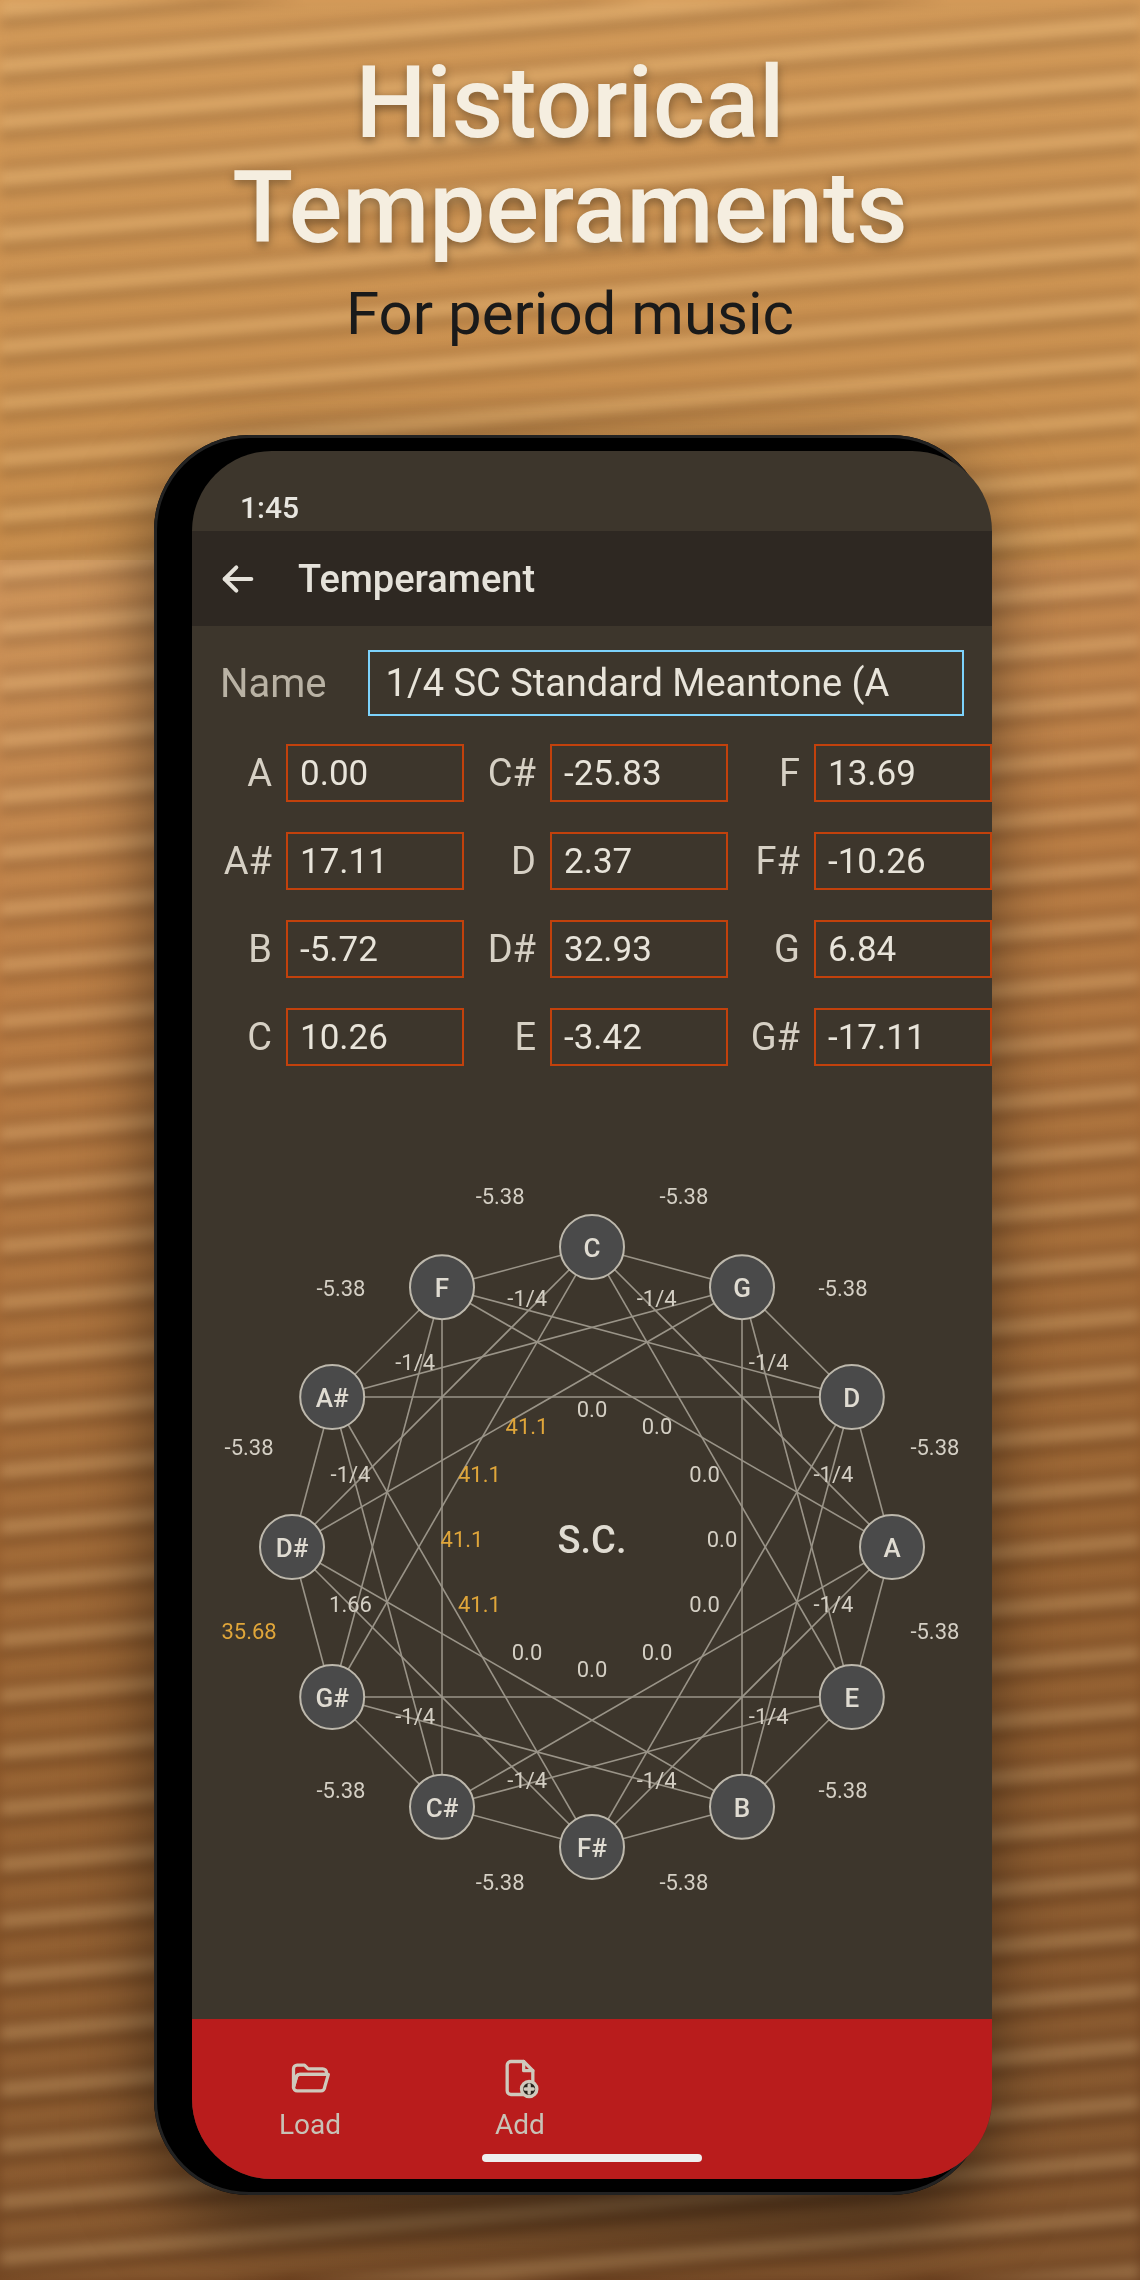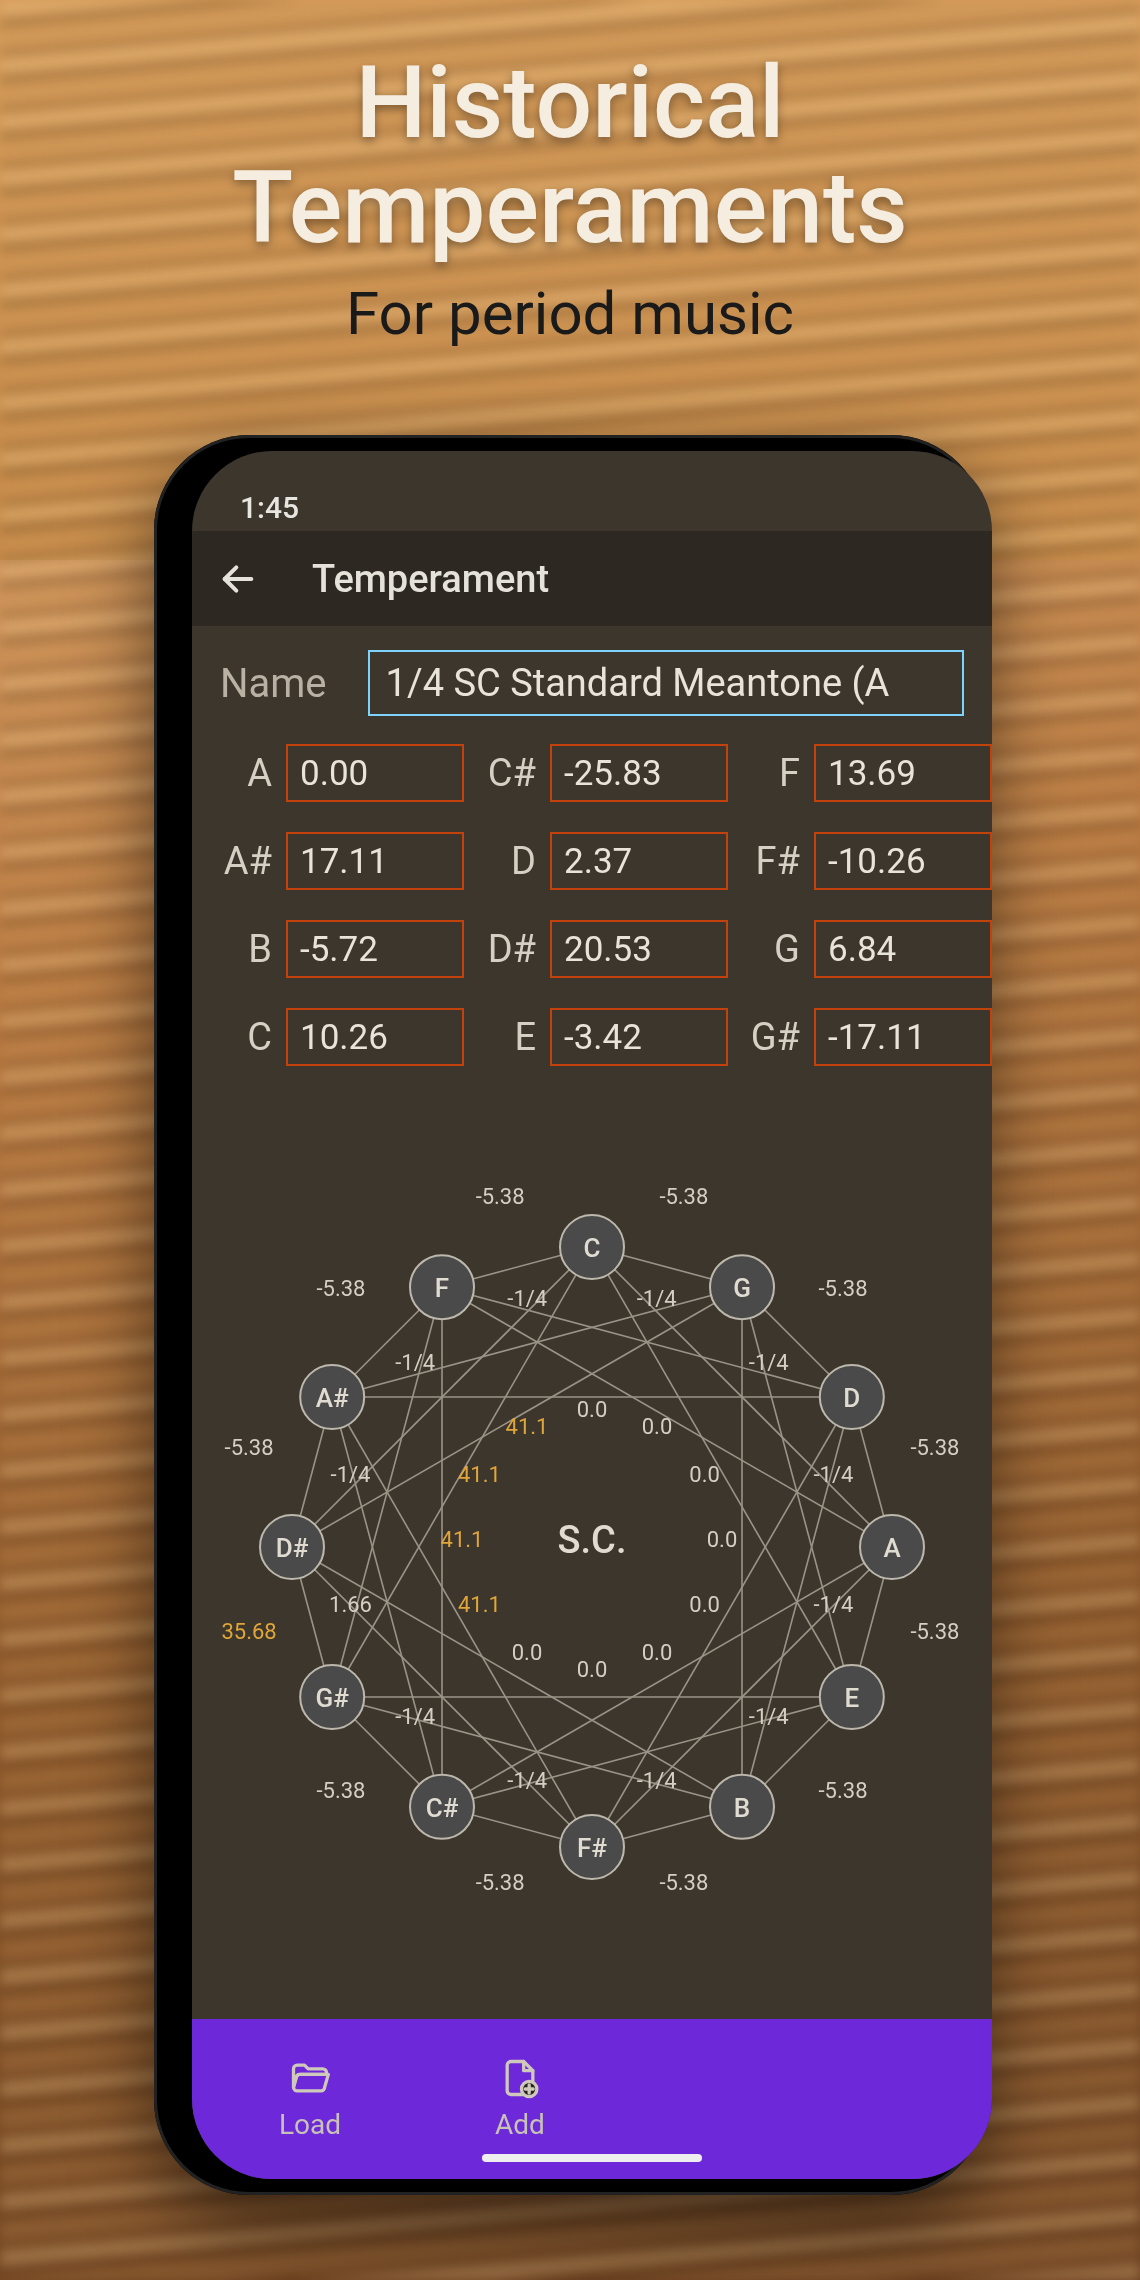--- a/index.html
+++ b/index.html
@@ -78,21 +78,21 @@
     color:#e8e6e0;
     font-size:30px;
     font-weight:500;
   }
   .app-bar {
     background:#2e2822;
     height:95px;
     display:flex;
     align-items:center;
     padding: 0 26px;
-    gap: 54px;
+    gap: 40px;
   }
   .back-arrow { width:40px; height:40px; color:#e5e2da; }
   .app-title { color:#e5e2da; font-size:38px; font-weight:500; }
   .content {
     flex:1;
     padding: 24px 20px 12px 20px;
     color:#d6d0c4;
     display:flex;
     flex-direction:column;
   }
@@ -117,21 +117,21 @@
     color:#e8e4da; font-size:35px; overflow:hidden;
   }
   .circle-wrap {
     flex:1;
     position:relative;
     margin-top: 20px;
   }
   .circle-wrap svg { position:absolute; left:50%; top:50%; transform:translate(-50%,-50%); }
   .bottom-bar {
     height:160px;
-    background:#6d28d9;
+    background:#b91c1c;
     display:flex;
     align-items:center;
     padding: 16px 18px 18px 18px;
     gap: 10px;
   }
   .bb-item {
     width:200px;
     display:flex; flex-direction:column; align-items:center; gap:8px;
     color:#c8c2b6; font-size:28px;
   }
@@ -202,21 +202,21 @@
           <div class="cell">
             <div class="note-label">F#</div>
             <div class="val-box">-10.26</div>
           </div>
           <div class="cell">
             <div class="note-label">B</div>
             <div class="val-box">-5.72</div>
           </div>
           <div class="cell">
             <div class="note-label">D#</div>
-            <div class="val-box">20.53</div>
+            <div class="val-box">32.93</div>
           </div>
           <div class="cell">
             <div class="note-label">G</div>
             <div class="val-box">6.84</div>
           </div>
           <div class="cell">
             <div class="note-label">C</div>
             <div class="val-box">10.26</div>
           </div>
           <div class="cell">

